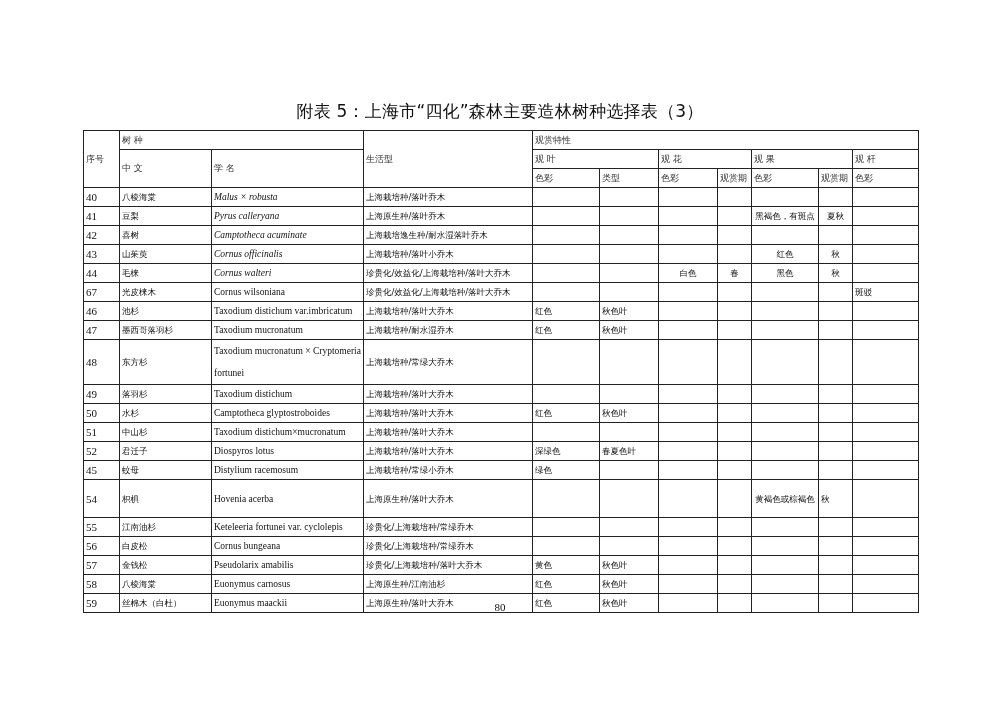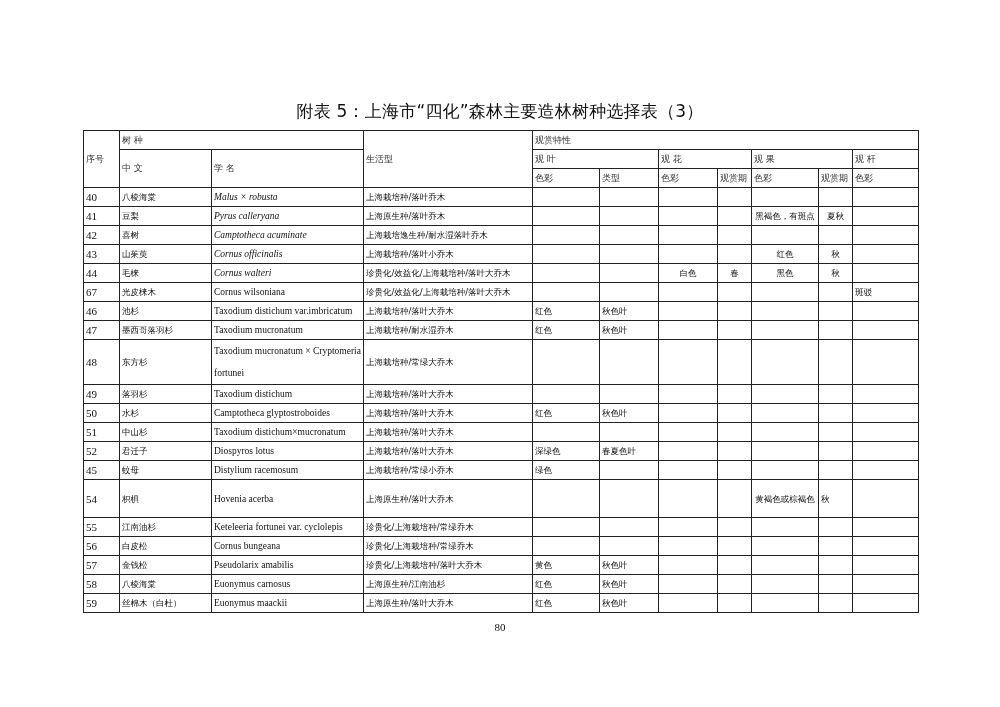--- a/index.html
+++ b/index.html
@@ -8,21 +8,21 @@
   table.main { position:absolute; left:83px; top:130px; border-collapse:collapse; table-layout:fixed; width:835px; }
   table.main td, table.main th { border:1px solid #222; font-size:9.5px; font-weight:normal; padding:0 2px; overflow:hidden; white-space:nowrap; }
   table.main th { text-align:left; height:18px; font-family:"DejaVu Sans", "Liberation Sans", sans-serif; font-size:9px; color:#333; }
   table.main td { height:18px; line-height:12px; font-family:"DejaVu Sans", "Liberation Sans", sans-serif; font-size:8.5px; }
   table.main td.num { text-align:left; font-family:"Liberation Serif", serif; font-size:11px; }
   table.main td.sci { font-family:Liberation Serif, serif; font-size:9.5px; }
   table.main td.sci.it { font-style:italic; }
   table.main td.c { text-align:center; }
   table.main td.wrap { white-space:normal; line-height:22px;margin-top:36px; }
   table.main tr.tall td { height:37px; }
-  .pagenum { position:absolute; top:621px; left:0; width:1000px; text-align:center; font-family:"Liberation Serif", serif; font-size:11px; }
+  .pagenum { position:absolute; top:601px; left:0; width:1000px; text-align:center; font-family:"Liberation Serif", serif; font-size:11px; }
 </style>
 </head>
 <body>
 
 <div class="title">附表 5：上海市“四化”森林主要造林树种选择表（3）</div>
 
 <table class="main">
   <colgroup>
     <col style="width:36px">
       <col style="width:92px">

